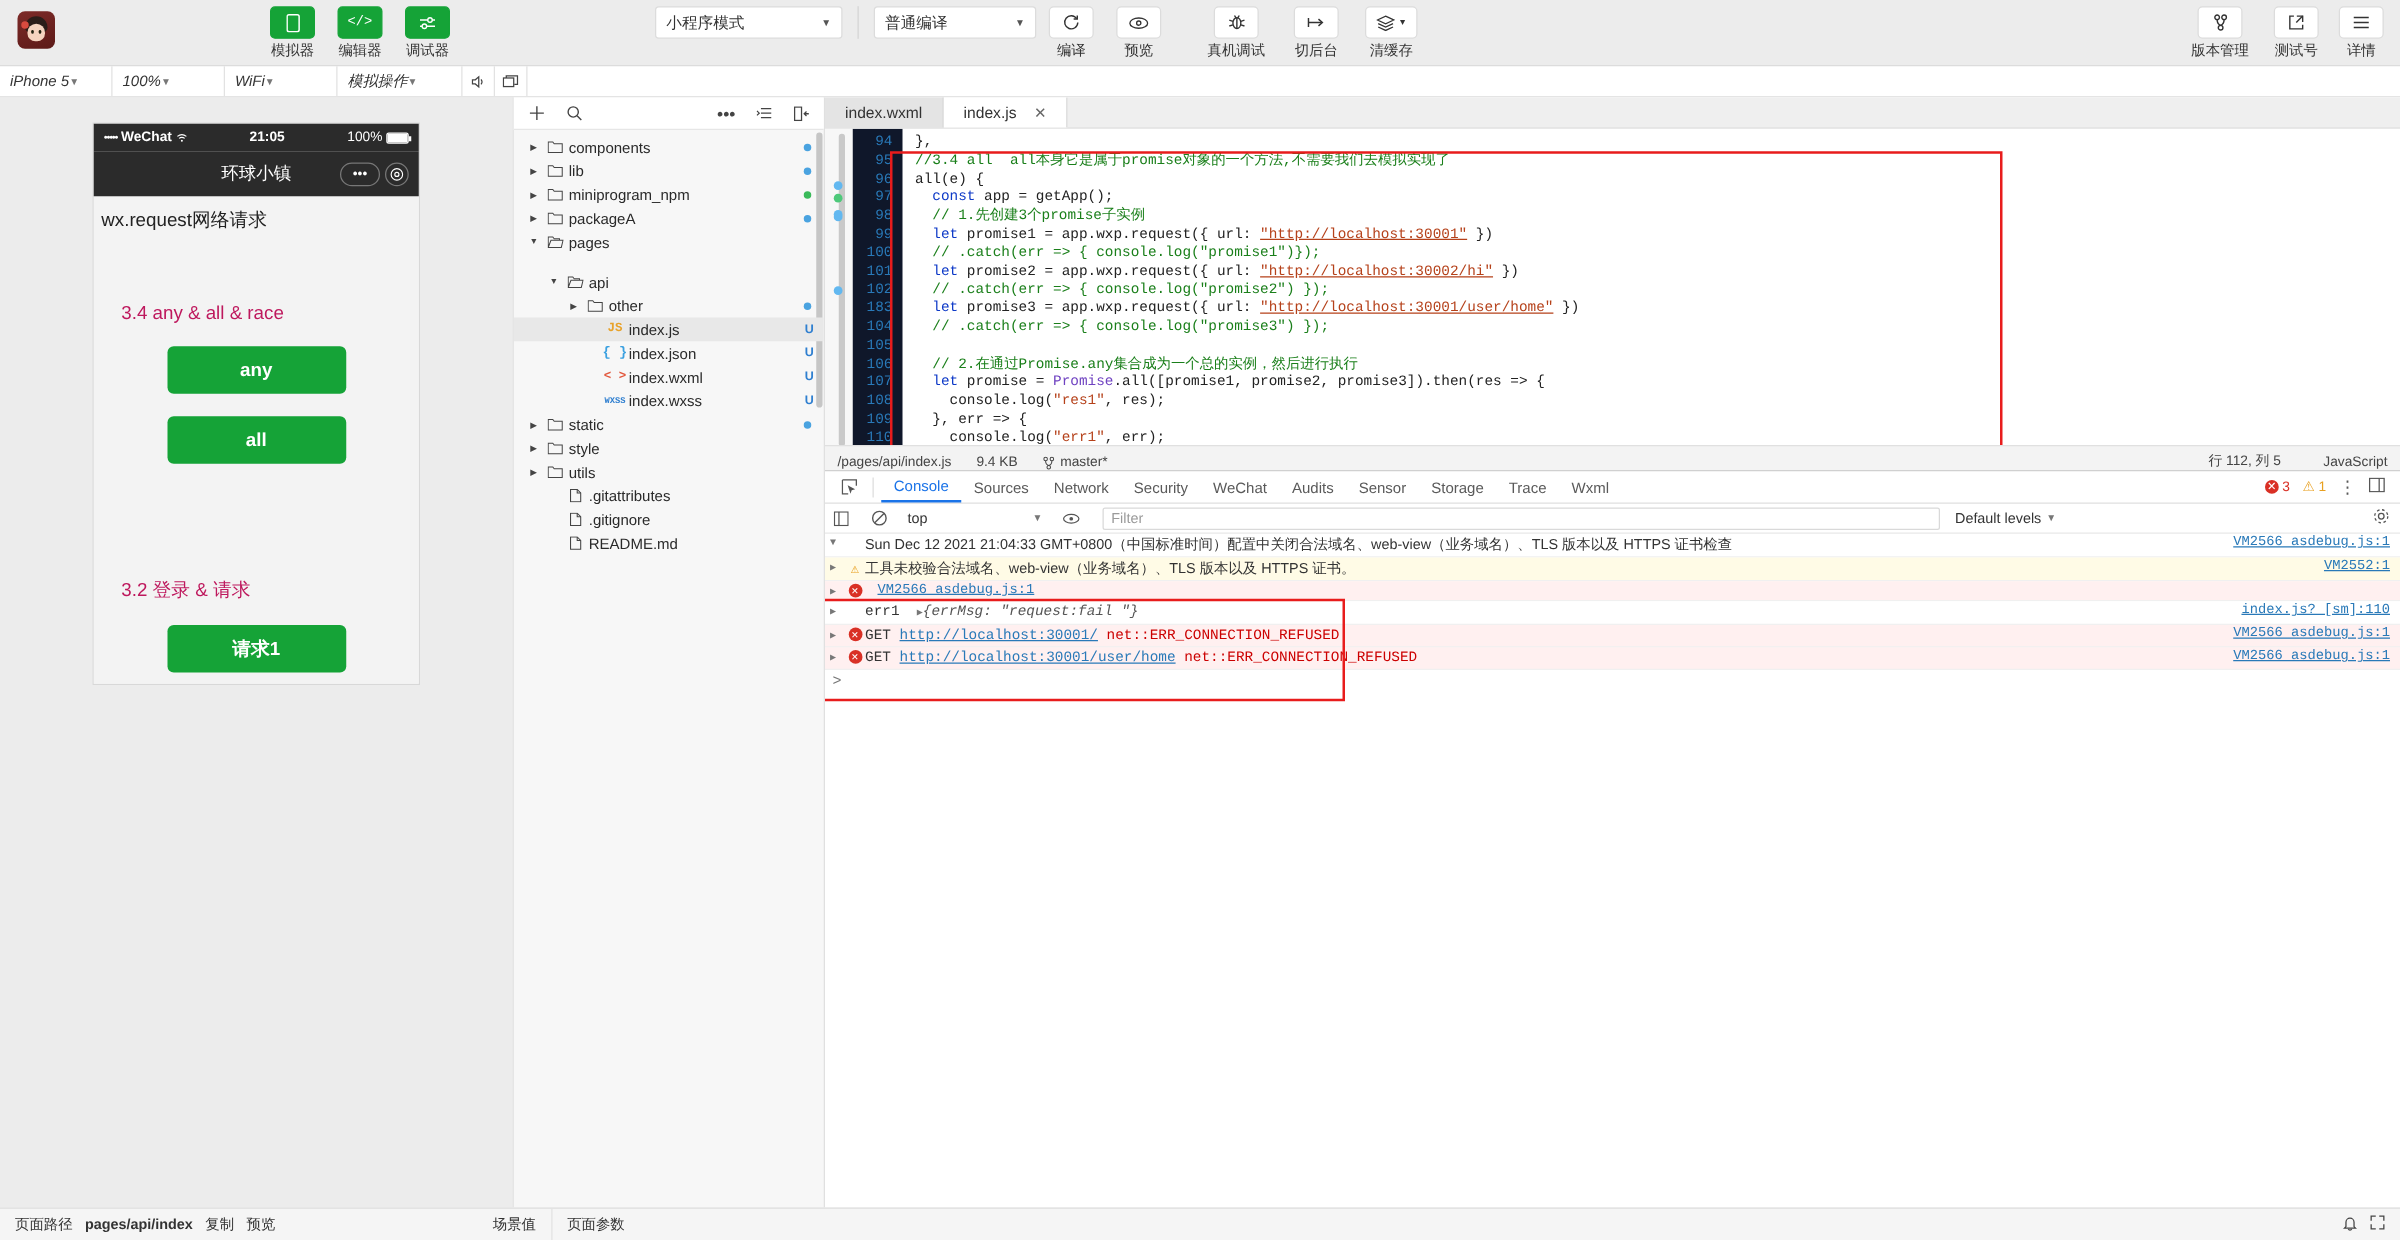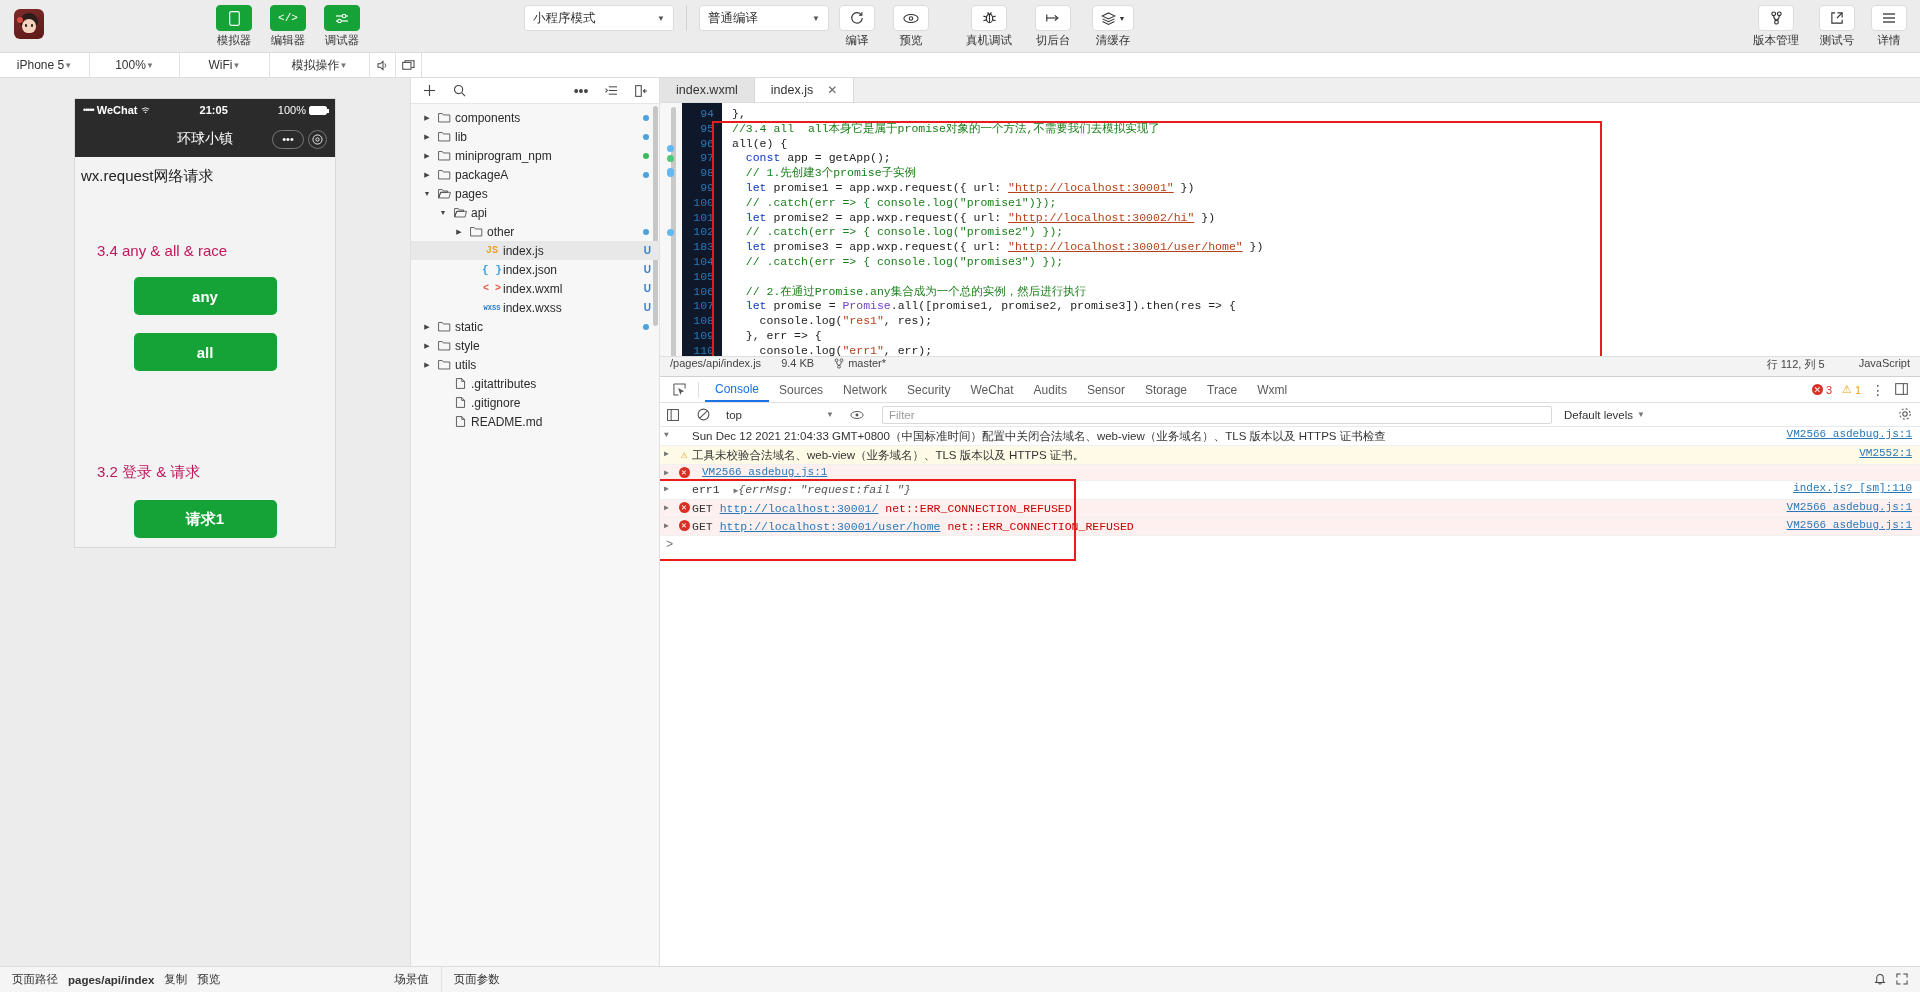--- a/index.html
+++ b/index.html
@@ -39,21 +39,21 @@
   .tb-select .caret { font-size: 8px; color: #555; margin-left: 8px; }
   .sel-wrap { display:flex; flex-direction:column; align-items:center; }
   .sel-wrap .tb-label { visibility: hidden; }
 
   .tb-flex { flex: 1; }
 
   
   .subbar { height: 26px; display: flex; flex: 0 0 26px; background: #fff;
             border-top: 1px solid #dcdcdc; border-bottom: 1px solid #dcdcdc; }
   .sb-select { width: 90px; border-right: 1px solid #e2e2e2; display: flex; align-items: center;
-               justify-content: center; padding: 0 8px; font-size: 12px; cursor: pointer; }
+               justify-content: flex-start; padding: 0 8px; font-size: 12px; cursor: pointer; font-style: italic; }
   .sb-select.w2 { width: 90px; }
   .sb-select .caret { font-size: 8px; color: #777; }
   .sb-iconbtn { width: 26px; display: flex; align-items: center; justify-content: center;
                 border-right: 1px solid #e2e2e2; cursor: pointer; }
   .sb-filler { flex: 1; }
 
   
   .main { flex: 1; display: flex; min-height: 0; background: #ececec; }
 
   
@@ -134,21 +134,21 @@
           position: relative; }
   .code .ln { height: 14.8px; }
   .kw { color: #0d39c7; }
   .cm { color: #1a7f1a; }
   .st { color: #b5411a; }
   .str-url { color: #b5411a; text-decoration: underline; }
   .pl { color: #6f42c1; }
   .red-box { position: absolute; border: 2px solid #e81c1c; pointer-events: none; }
 
   .statusbar { height: 20px; flex: 0 0 20px; background: #f3f3f3; border-top: 1px solid #e0e0e0;
-               display: flex; align-items: flex-start; font-size: 11px; color: #444; padding: 0 10px; gap: 20px; }
+               display: flex; align-items: flex-end; font-size: 11px; color: #444; padding: 0 10px; gap: 20px; }
   .sbar-flex { flex: 1; }
 
   
   .devtools { height: 590px; flex: 0 0 590px; display: flex; flex-direction: column;
               border-top: 1px solid #d0d0d0; background: #fff; }
   .dt-tabs { height: 26px; flex: 0 0 26px; display: flex; align-items: center;
              border-bottom: 1px solid #e0e0e0; padding: 0 6px; gap: 0; }
   .dt-inspect { width: 26px; display: flex; align-items: center; justify-content: center; cursor: pointer;}
   .dt-div { width: 1px; height: 16px; background: #ddd; margin: 0 6px; }
   .dt-tab { padding: 0 10px; height: 25px; display: flex; align-items: center; font-size: 12px;
@@ -517,21 +517,21 @@
             </div>
             <div class="tr-row" style="padding-left: 10px;">
               <span class="tr-arrow open"></span>
               <span class="tr-icon">
                 <svg class="folder" viewBox="0 0 16 13">
                   <path d="M0.7 12 V1.6 H5.2 L6.6 3.4 H11.8 V5 H3.4 L0.7 12 Z M0.7 12 H13.6 L15.3 5 H3.4 Z" fill="none" stroke="#444" stroke-width="1"></path>
                 </svg>
               </span>
               <span>pages</span>
             </div>
-            <div class="tr-row" style="padding-left: 26px;">
+            <div class="tr-row" style="padding-left: 26px; margin-top: 13px;">
               <span class="tr-arrow open"></span>
               <span class="tr-icon">
                 <svg class="folder" viewBox="0 0 16 13">
                   <path d="M0.7 12 V1.6 H5.2 L6.6 3.4 H11.8 V5 H3.4 L0.7 12 Z M0.7 12 H13.6 L15.3 5 H3.4 Z" fill="none" stroke="#444" stroke-width="1"></path>
                 </svg>
               </span>
               <span>api</span>
             </div>
             <div class="tr-row" style="padding-left: 42px;">
               <span class="tr-arrow closed"></span>

